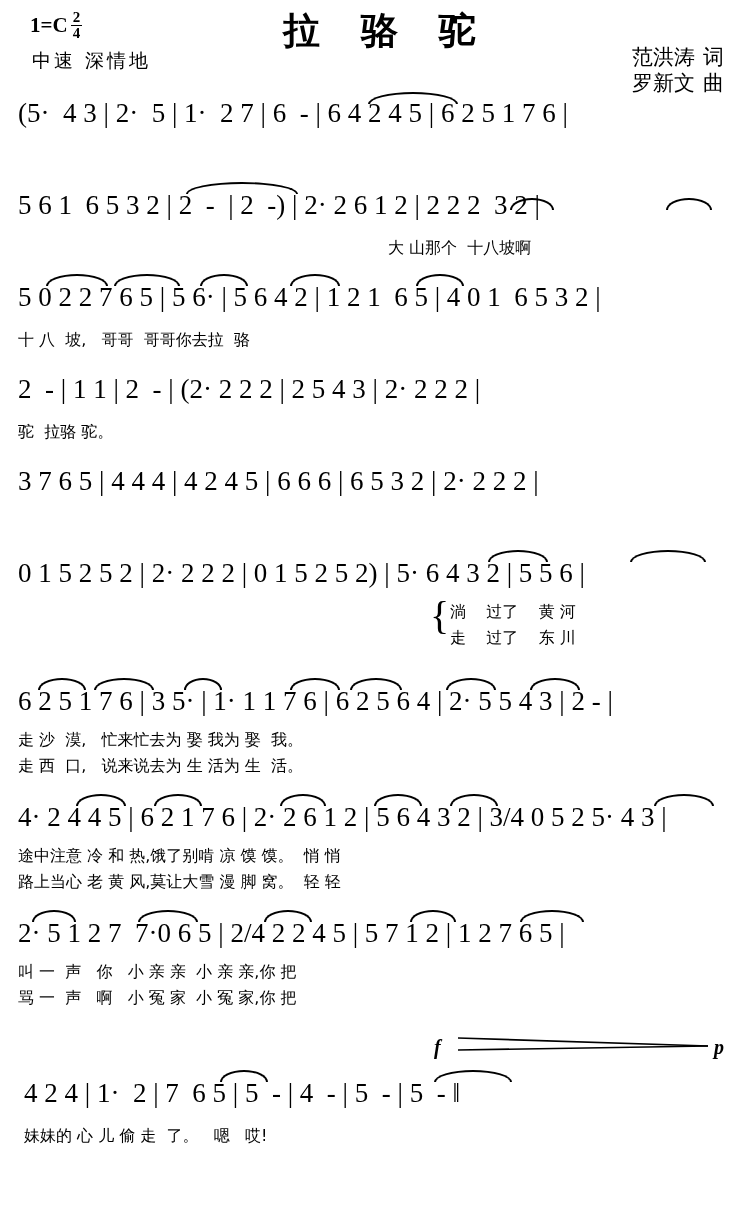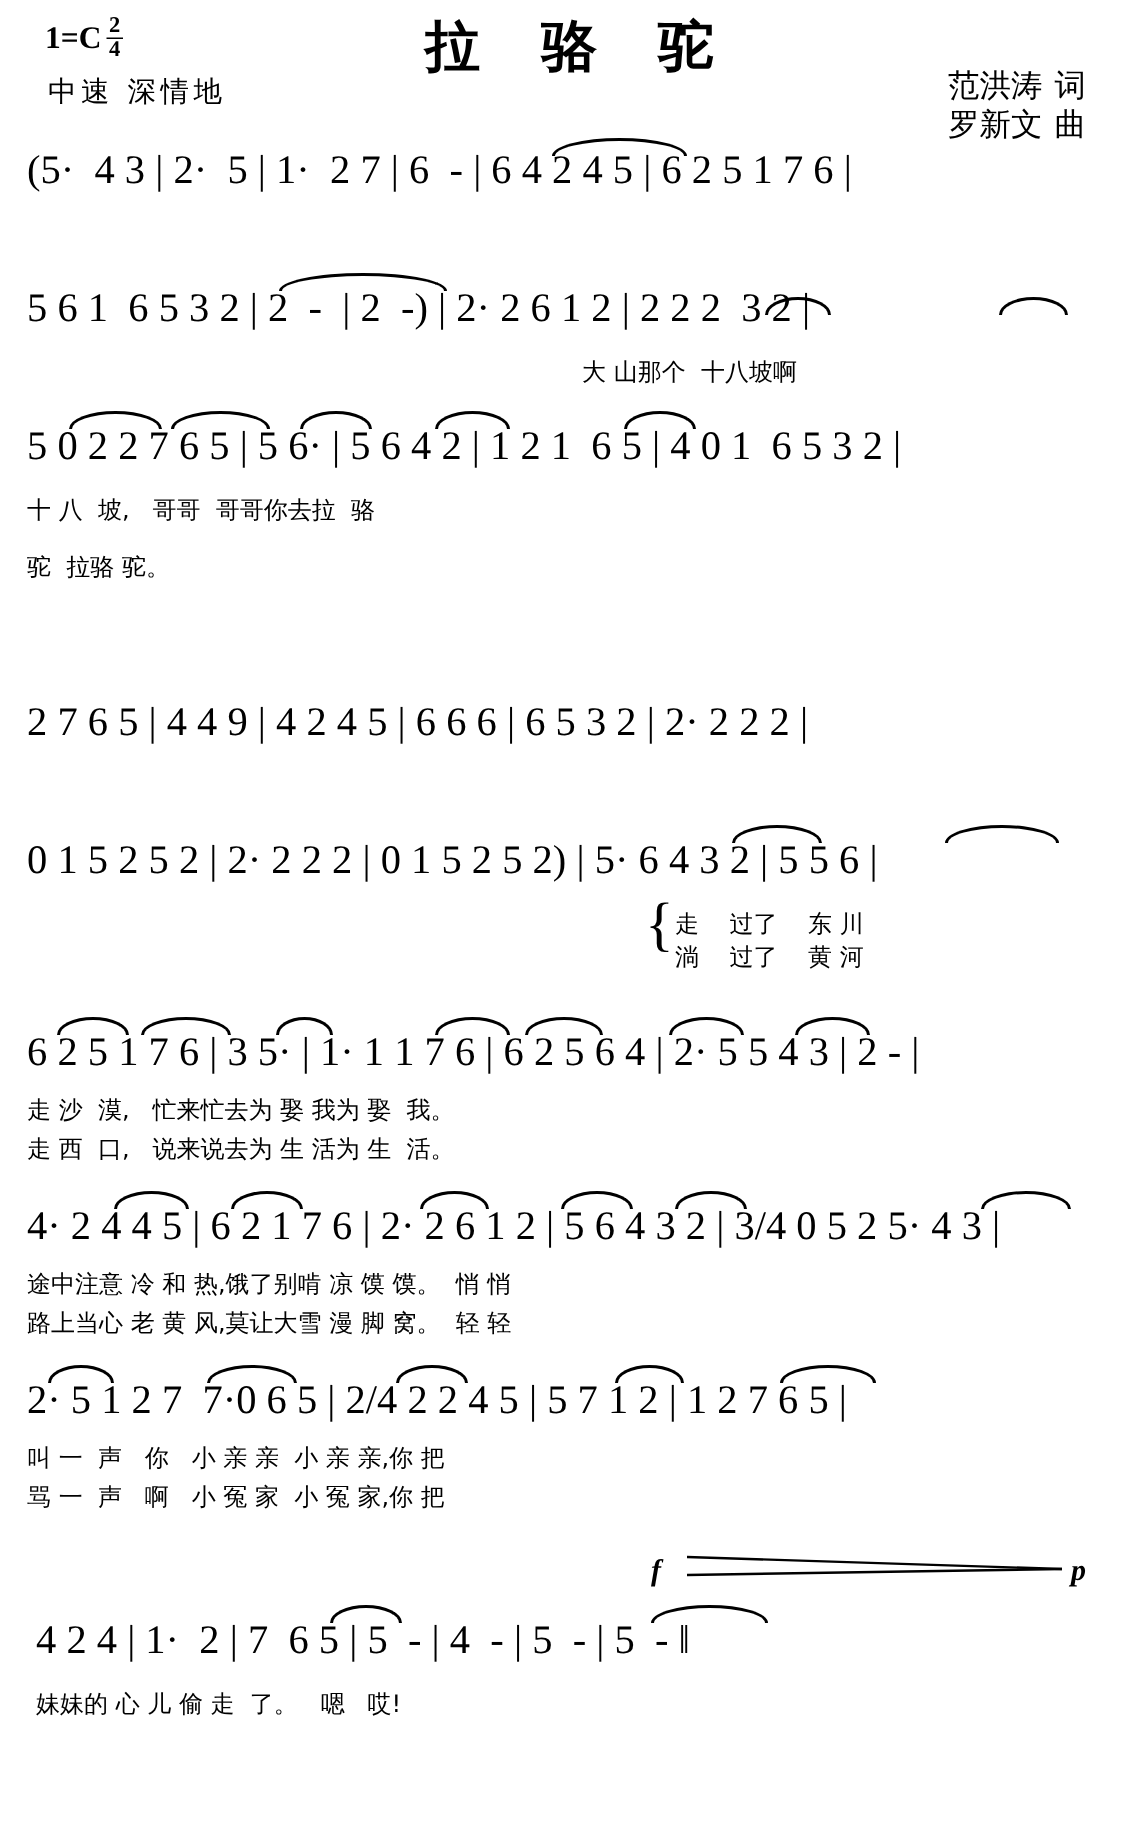--- a/index.html
+++ b/index.html
@@ -177,35 +177,36 @@
     <div class="slur" style="left:28px; top:-2px; width:58px;"></div>
     <div class="slur" style="left:96px; top:-2px; width:62px;"></div>
     <div class="slur" style="left:182px; top:-2px; width:44px;"></div>
     <div class="slur" style="left:272px; top:-2px; width:46px;"></div>
     <div class="slur" style="left:398px; top:-2px; width:44px;"></div>
     <div class="notes">5 0 2 2 7 6 5 | 5 6· | 5 6 4 2 | 1 2 1  6 5 | 4 0 1  6 5 3 2 |</div>
     <div class="lyrics">十 八  坡,   哥哥  哥哥你去拉  骆</div>
   </div>
 
   <div class="row">
+    <div class="notes">2  - | 1 1 | 2  - | (2· 2 2 2 | 2 5 4 3 | 2· 2 2 2 |</div>
     <div class="lyrics">驼  拉骆 驼。</div>
   </div>
 
   <div class="row">
-    <div class="notes">2 7 6 5 | 4 4 9 | 4 2 4 5 | 6 6 6 | 6 5 3 2 | 2· 2 2 2 |</div>
+    <div class="notes">3 7 6 5 | 4 4 4 | 4 2 4 5 | 6 6 6 | 6 5 3 2 | 2· 2 2 2 |</div>
     <div class="lyrics"></div>
   </div>
 
   <div class="row" style="height:128px;">
     <div class="slur" style="left:470px; top:-2px; width:56px;"></div>
     <div class="slur" style="left:612px; top:-2px; width:72px;"></div>
     <div class="notes">0 1 5 2 5 2 | 2· 2 2 2 | 0 1 5 2 5 2) | 5· 6 4 3 2 | 5 5 6 |</div>
     <div class="brace" style="left:412px; top:44px;">{</div>
+    <div class="lyrics second" style="padding-left:432px;">淌    过了    黄 河</div>
     <div class="lyrics" style="padding-left:432px;">走    过了    东 川</div>
-    <div class="lyrics second" style="padding-left:432px;">淌    过了    黄 河</div>
   </div>
 
   <div class="row" style="height:116px;">
     <div class="slur" style="left:20px; top:-2px; width:44px;"></div>
     <div class="slur" style="left:76px; top:-2px; width:56px;"></div>
     <div class="slur" style="left:166px; top:-2px; width:34px;"></div>
     <div class="slur" style="left:272px; top:-2px; width:46px;"></div>
     <div class="slur" style="left:332px; top:-2px; width:48px;"></div>
     <div class="slur" style="left:428px; top:-2px; width:46px;"></div>
     <div class="slur" style="left:512px; top:-2px; width:46px;"></div>

